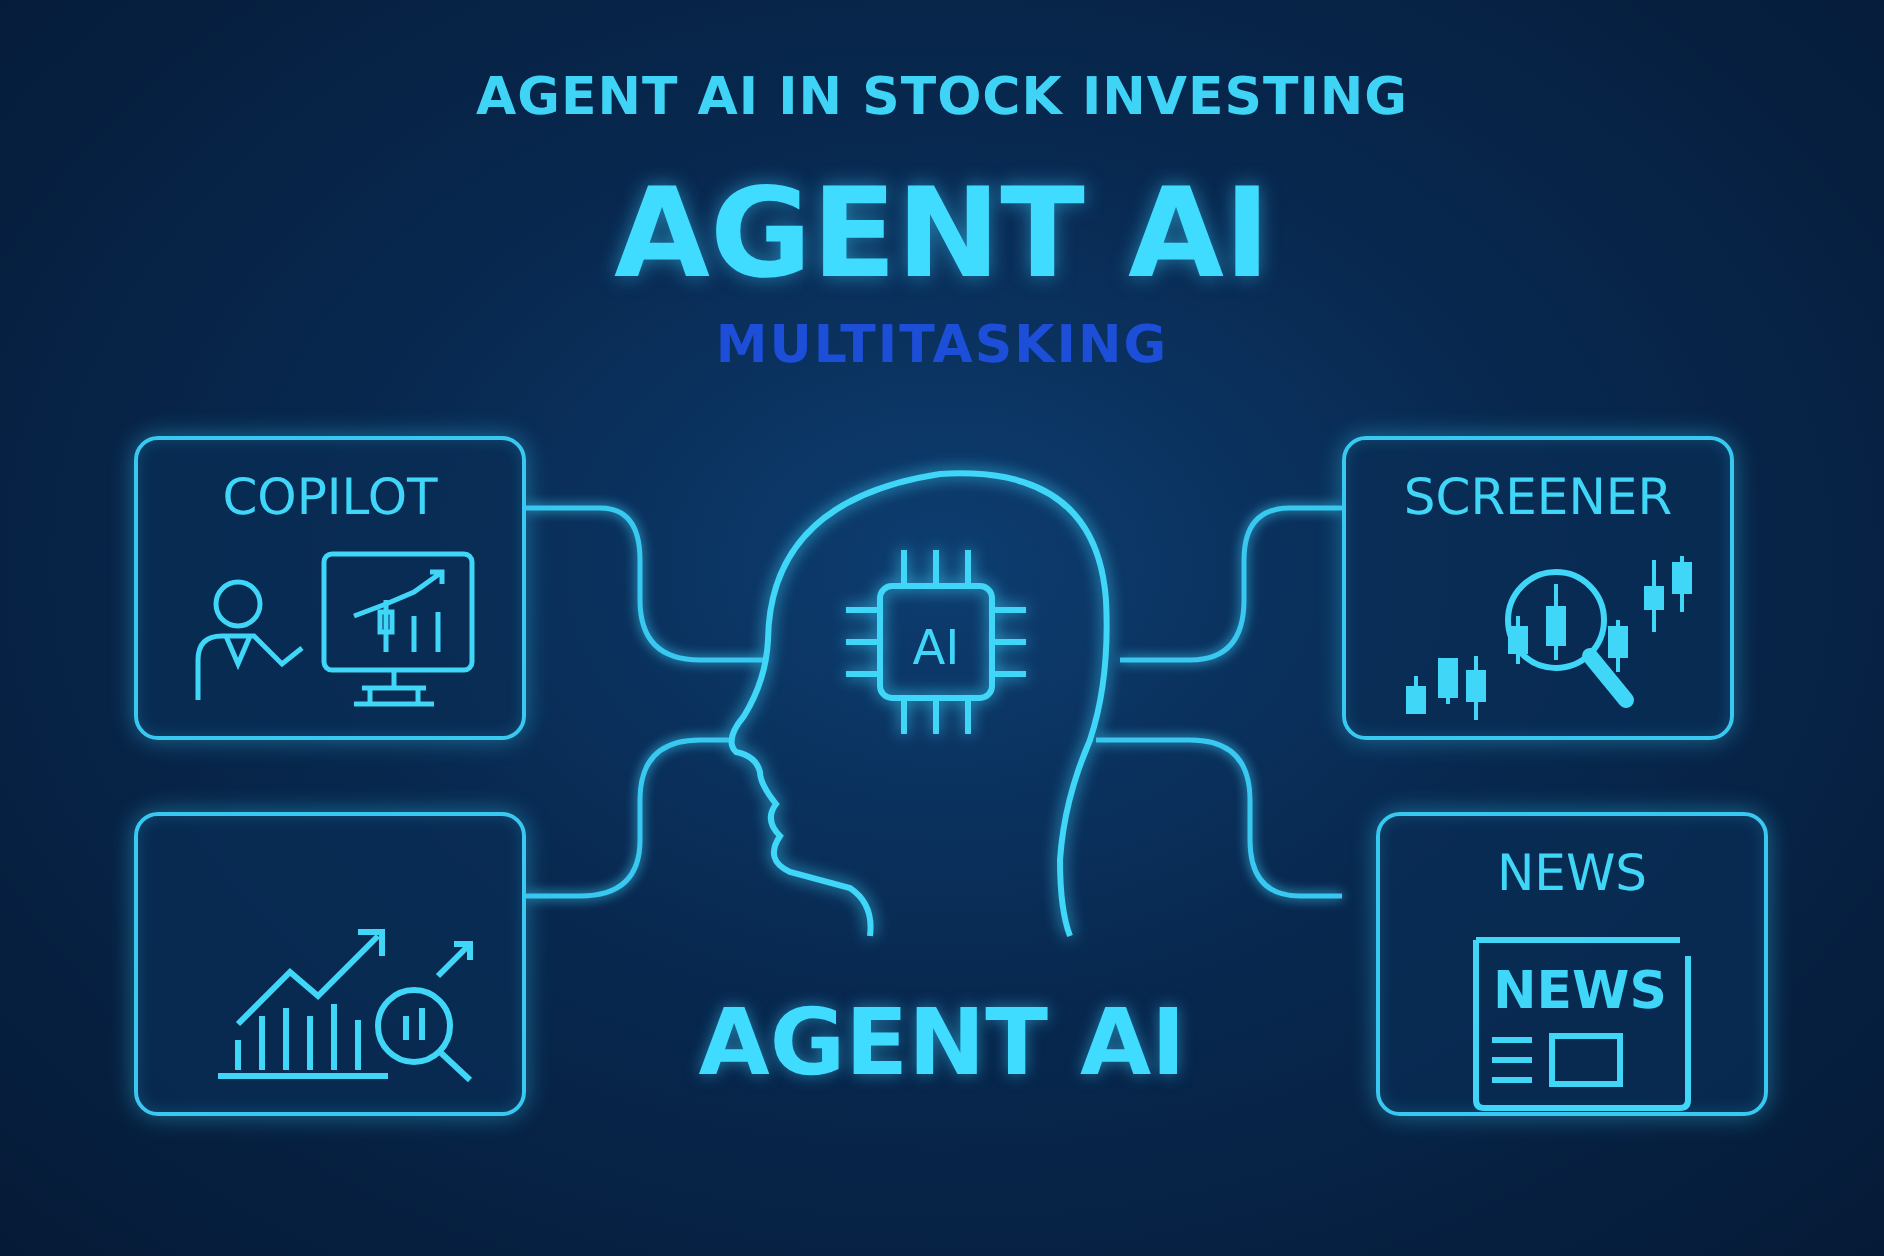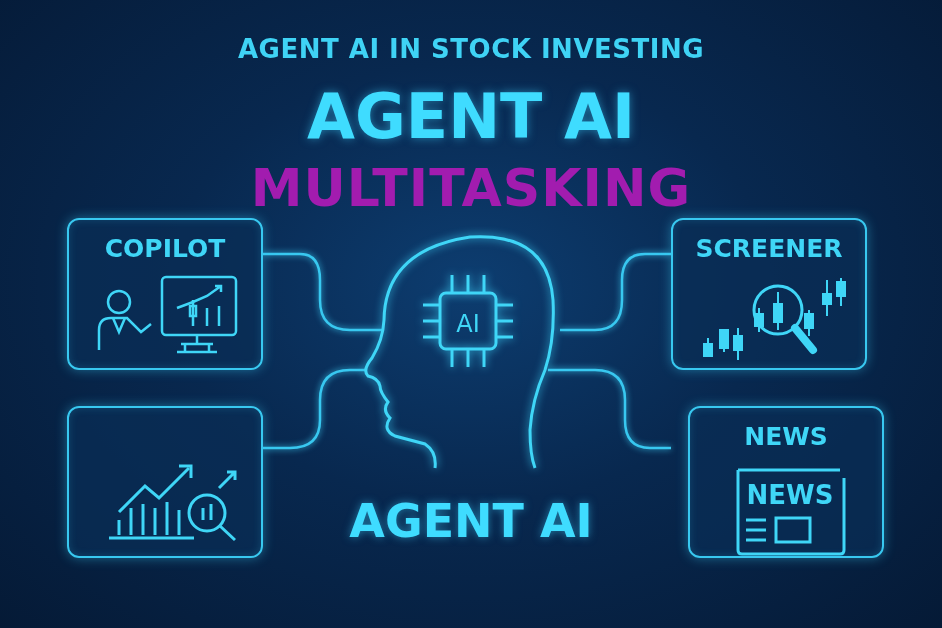--- a/index.html
+++ b/index.html
@@ -1,24 +1,24 @@
 <!DOCTYPE html>
 <html><head>
 <meta charset="utf-8">
 <style>
   html,body{margin:0;padding:0;}
   body{width:942px;height:628px;overflow:hidden;font-family:"DejaVu Sans",sans-serif;
     background:radial-gradient(ellipse at 50% 45%, #0d3d70 0%, #08284f 45%, #051a36 100%);position:relative;color:#38d2f5;}
   .t{position:absolute;left:0;width:942px;text-align:center;font-weight:bold;}
   #sub{top:34px;font-size:26px;color:#3fd3f5;letter-spacing:0.5px;}
   #main{top:80px;font-size:62px;color:#3fdcff;text-shadow:0 0 10px rgba(60,210,255,.5);}
-  #multi{top:158px;font-size:52px;color:#a21caf;letter-spacing:1px;}
+  #multi{top:158px;font-size:26px;color:#1d4ed8;letter-spacing:1px;}
   .box{position:absolute;width:196px;height:152px;border:2px solid #38c8f0;border-radius:12px;
     background:rgba(10,45,85,.75);box-shadow:0 0 12px rgba(56,200,240,.45), inset 0 0 8px rgba(56,200,240,.2);box-sizing:border-box;}
-  .box .lbl{position:absolute;top:14px;left:0;width:100%;text-align:center;font-weight:bold;font-size:25px;color:#3fd6f7;}
+  .box .lbl{position:absolute;top:14px;left:0;width:100%;text-align:center;font-weight:normal;font-size:25px;color:#3fd6f7;}
   .box svg{position:absolute;left:0;top:0;}
   #center-label{position:absolute;left:0;width:942px;top:494px;text-align:center;font-weight:bold;font-size:46px;color:#3fdcff;text-shadow:0 0 8px rgba(60,210,255,.5);}
   svg.lines{position:absolute;left:0;top:0;}
 </style>
 </head>
 <body>
 
 <div class="t" id="sub">AGENT AI IN STOCK INVESTING</div>
 <div class="t" id="main">AGENT AI</div>
 <div class="t" id="multi">MULTITASKING</div>

